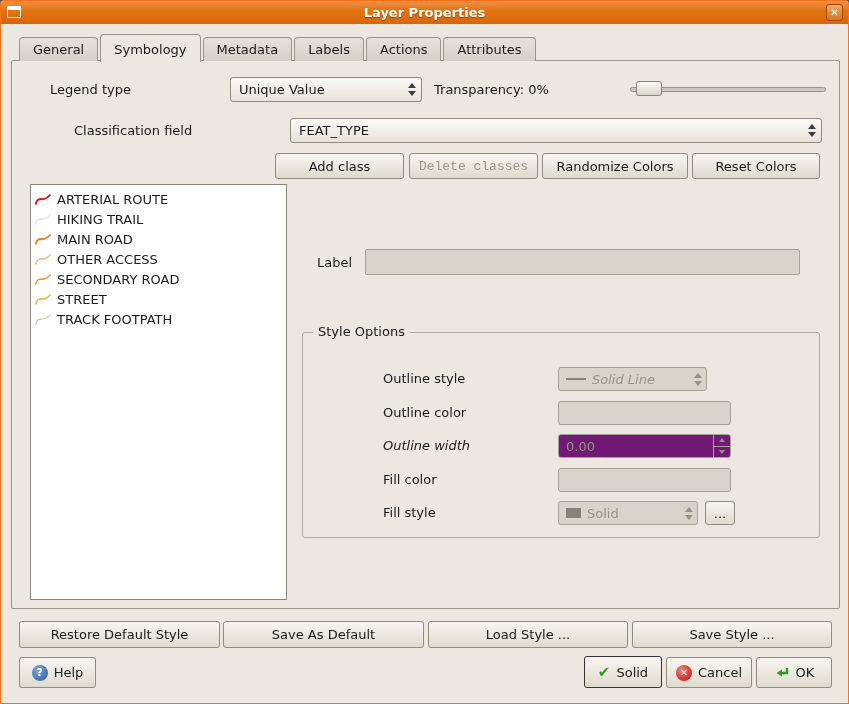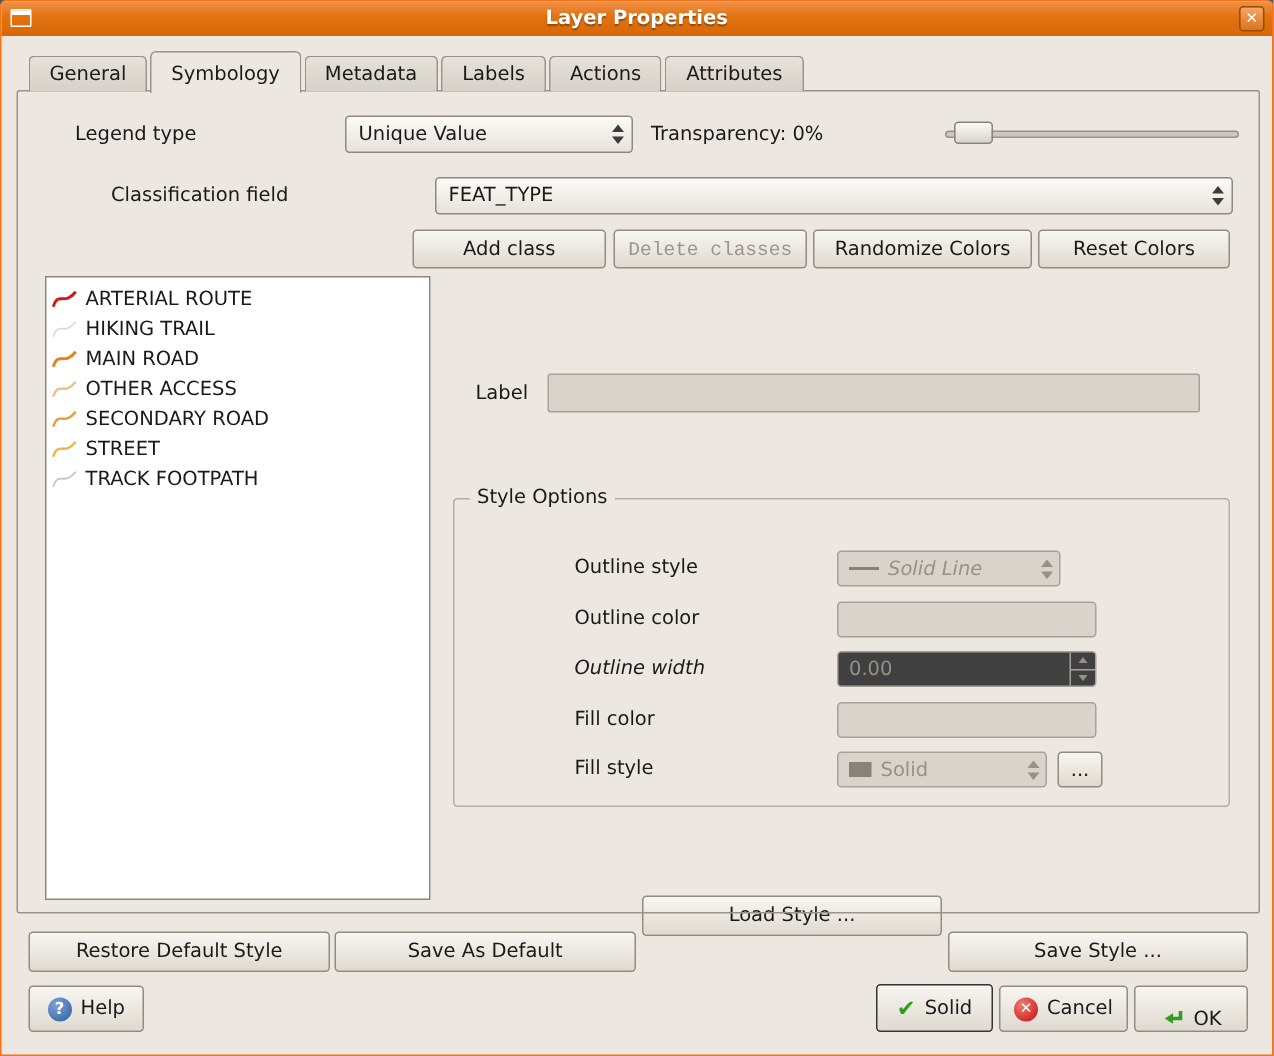--- a/index.html
+++ b/index.html
@@ -118,40 +118,40 @@
   .ctl-btn-disabled { background:#d8d4cc; border:1px solid #a7a298; border-radius:3px; }
   .g-combo { position:absolute; height:24px; background:#d8d4cc; border:1px solid #a7a298; border-radius:3px;
              display:flex; align-items:center; padding:0 4px 0 7px; color:#979186; }
   .g-combo .arrows { margin-left:auto; display:flex; flex-direction:column; gap:3px; padding-left:7px; }
   .g-combo .tri-up { border-bottom-color:#979186; }
   .g-combo .tri-down { border-top-color:#979186; }
   .line-swatch { display:inline-block; width:20px; border-top:2px solid #87827a; margin-right:6px; }
   .fill-swatch { display:inline-block; width:15px; height:10px; background:#87827a; margin-right:6px; }
   .spinbox {
     position:absolute; left:255px; top:101px; width:173px; height:24px;
-    background:#404040; border:1px solid #a7a298; border-radius:3px;
+    background:#701a75; border:1px solid #a7a298; border-radius:3px;
     display:flex; align-items:center;
   }
   .spinbox .spin-value { padding-left:7px; color:#979186; flex:1; }
   .spin-btns { width:17px; height:100%; border-left:1px solid #a7a298; display:flex; flex-direction:column; }
   .spin-cell { flex:1; display:flex; align-items:center; justify-content:center; }
   .spin-cell + .spin-cell { border-top:1px solid #a7a298; }
   .spin-btns .tri-up { border-left-width:3px; border-right-width:3px; border-bottom:4px solid #979186; }
   .spin-btns .tri-down { border-left-width:3px; border-right-width:3px; border-top:4px solid #979186; }
   .more-btn { left:402px; top:168px; width:30px; height:24px; position:absolute; }
   
   .btn-restore     { left:18px;  top:620px; width:201px; height:27px; }
   .btn-savedefault { left:222px; top:620px; width:201px; height:27px; }
-  .btn-loadstyle   { left:427px; top:596px; width:200px; height:27px; }
+  .btn-loadstyle   { left:427px; top:620px; width:200px; height:27px; }
   .btn-savestyle   { left:631px; top:620px; width:200px; height:27px; }
   
   .btn-help   { left:18px;  top:656px; width:77px; height:31px; }
   .btn-apply  { left:583px; top:655px; width:78px; height:32px; border:1px solid #343434; }
   .btn-cancel { left:665px; top:656px; width:86px; height:31px; }
-  .btn-ok     { left:755px; top:656px; width:76px; height:31px;align-items:flex-end; }
+  .btn-ok     { left:755px; top:656px; width:76px; height:31px; }
   .help-icon {
     display:inline-block; width:16px; height:16px; border-radius:50%;
     background:radial-gradient(circle at 35% 30%,#7da3d8,#2c5c9e);
     color:#fff; font-weight:bold; font-size:11px; line-height:16px; text-align:center;
   }
   .check-icon { color:#2f9e1f; font-size:15px; font-weight:bold; line-height:1; }
   .cancel-icon {
     display:inline-block; width:16px; height:16px; border-radius:50%;
     background:radial-gradient(circle at 35% 30%,#f07a6e,#c40f0f);
     color:#fff; font-weight:bold; font-size:10px; line-height:16px; text-align:center;

